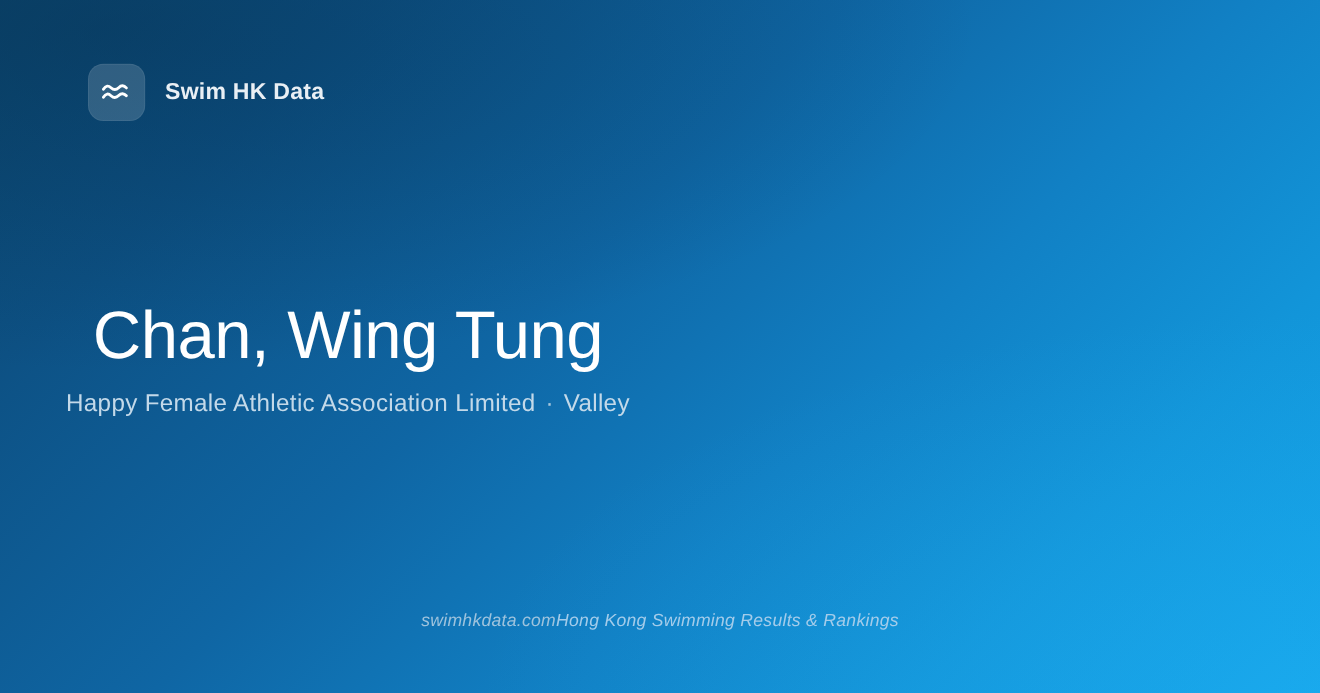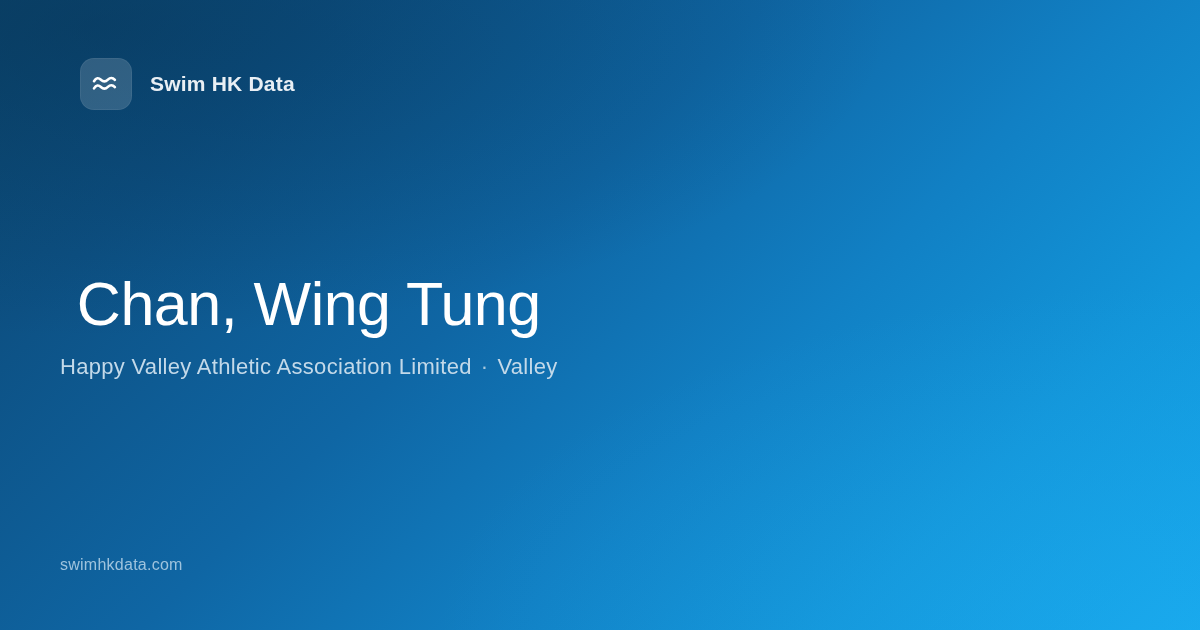--- a/index.html
+++ b/index.html
@@ -105,21 +105,22 @@
   }
 
   
   .footer {
     position: absolute;
     left: 60px;
     right: 60px;
     bottom: 56px;
     display: flex;
     align-items: baseline;
-    justify-content: flex-start;
+    justify-content: center;
+    font-style: italic;
   }
 
   .footer-left,
   .footer-right {
     font-size: 16px;
     letter-spacing: 0.25px;
     color: #9ec3dd;
     white-space: nowrap;
   }
 
@@ -142,21 +143,22 @@
           <path d="M3 15.4c2.2-3.6 4.6-3.6 6.9-1.4 2.3 2.2 4.7 2.2 7-.1 2.3-2.3 4.7-2.3 7 .2" stroke="#ffffff" stroke-width="2.6" stroke-linecap="round" stroke-linejoin="round"></path>
         </svg>
       </span>
     </div>
     <span class="brand-name">Swim HK Data</span>
   </div>
 
   <div class="main">
     <h1 class="athlete-name">Chan, Wing Tung</h1>
     <p class="athlete-meta">
-      <span>Happy Valley Athletic Association Limited</span><span class="meta-sep">·</span><span>Valley</span>
+      <span>Happy Female Athletic Association Limited</span><span class="meta-sep">·</span><span>Valley</span>
     </p>
   </div>
 
   <div class="footer">
     <span class="footer-left">swimhkdata.com</span>
+    <span class="footer-right">Hong Kong Swimming Results &amp; Rankings</span>
   </div>
 
 </div>
 
 </body></html>

